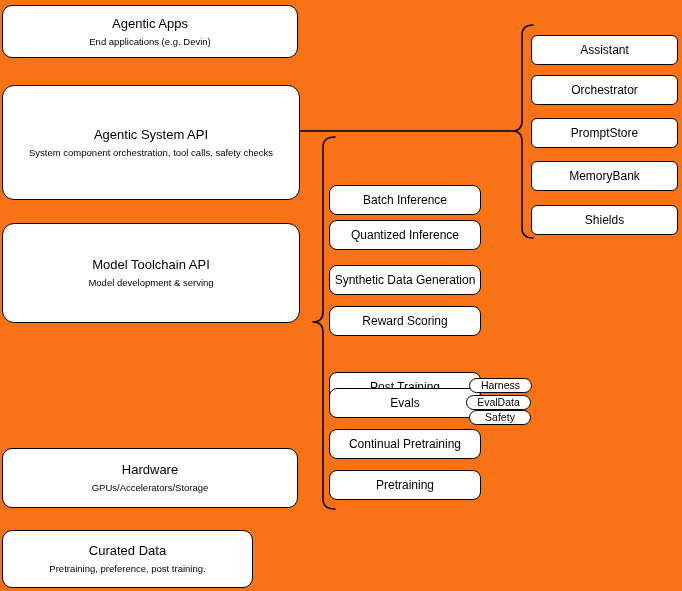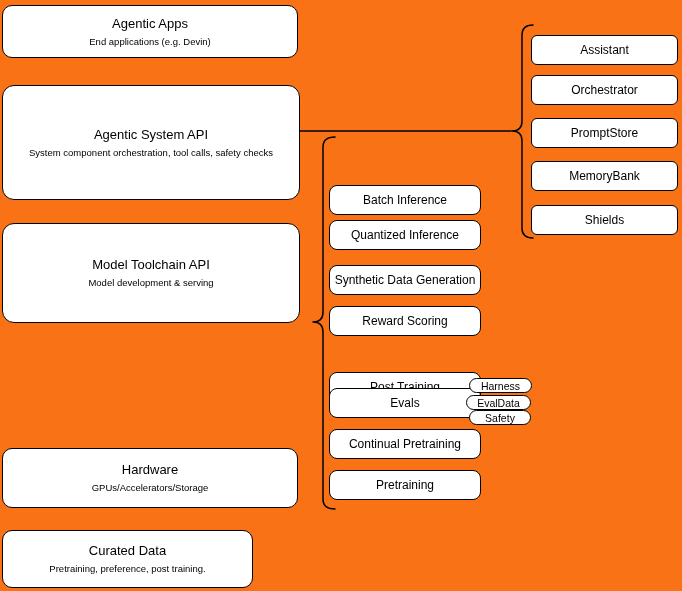--- a/index.html
+++ b/index.html
@@ -61,21 +61,21 @@
   .mbox { left: 329px; width: 152px; height: 30px; border-radius: 8px; }
   .rbox { left: 531px; width: 147px; height: 30px; border-radius: 6px; }
   .pill {
     position: absolute;
     box-sizing: border-box;
     border: 1.5px solid #000000;
     background: #ffffff;
     border-radius: 8px;
     height: 15px;
     display: flex;
-    align-items: center;
+    align-items: flex-start;
     justify-content: center;
     font-size: 10.5px;
     line-height: 12px;
     white-space: nowrap;
     z-index: 3;
   }
   .r10 { border-radius: 10px; }
   .r24 { border-radius: 12px; }
 </style>
 </head>

